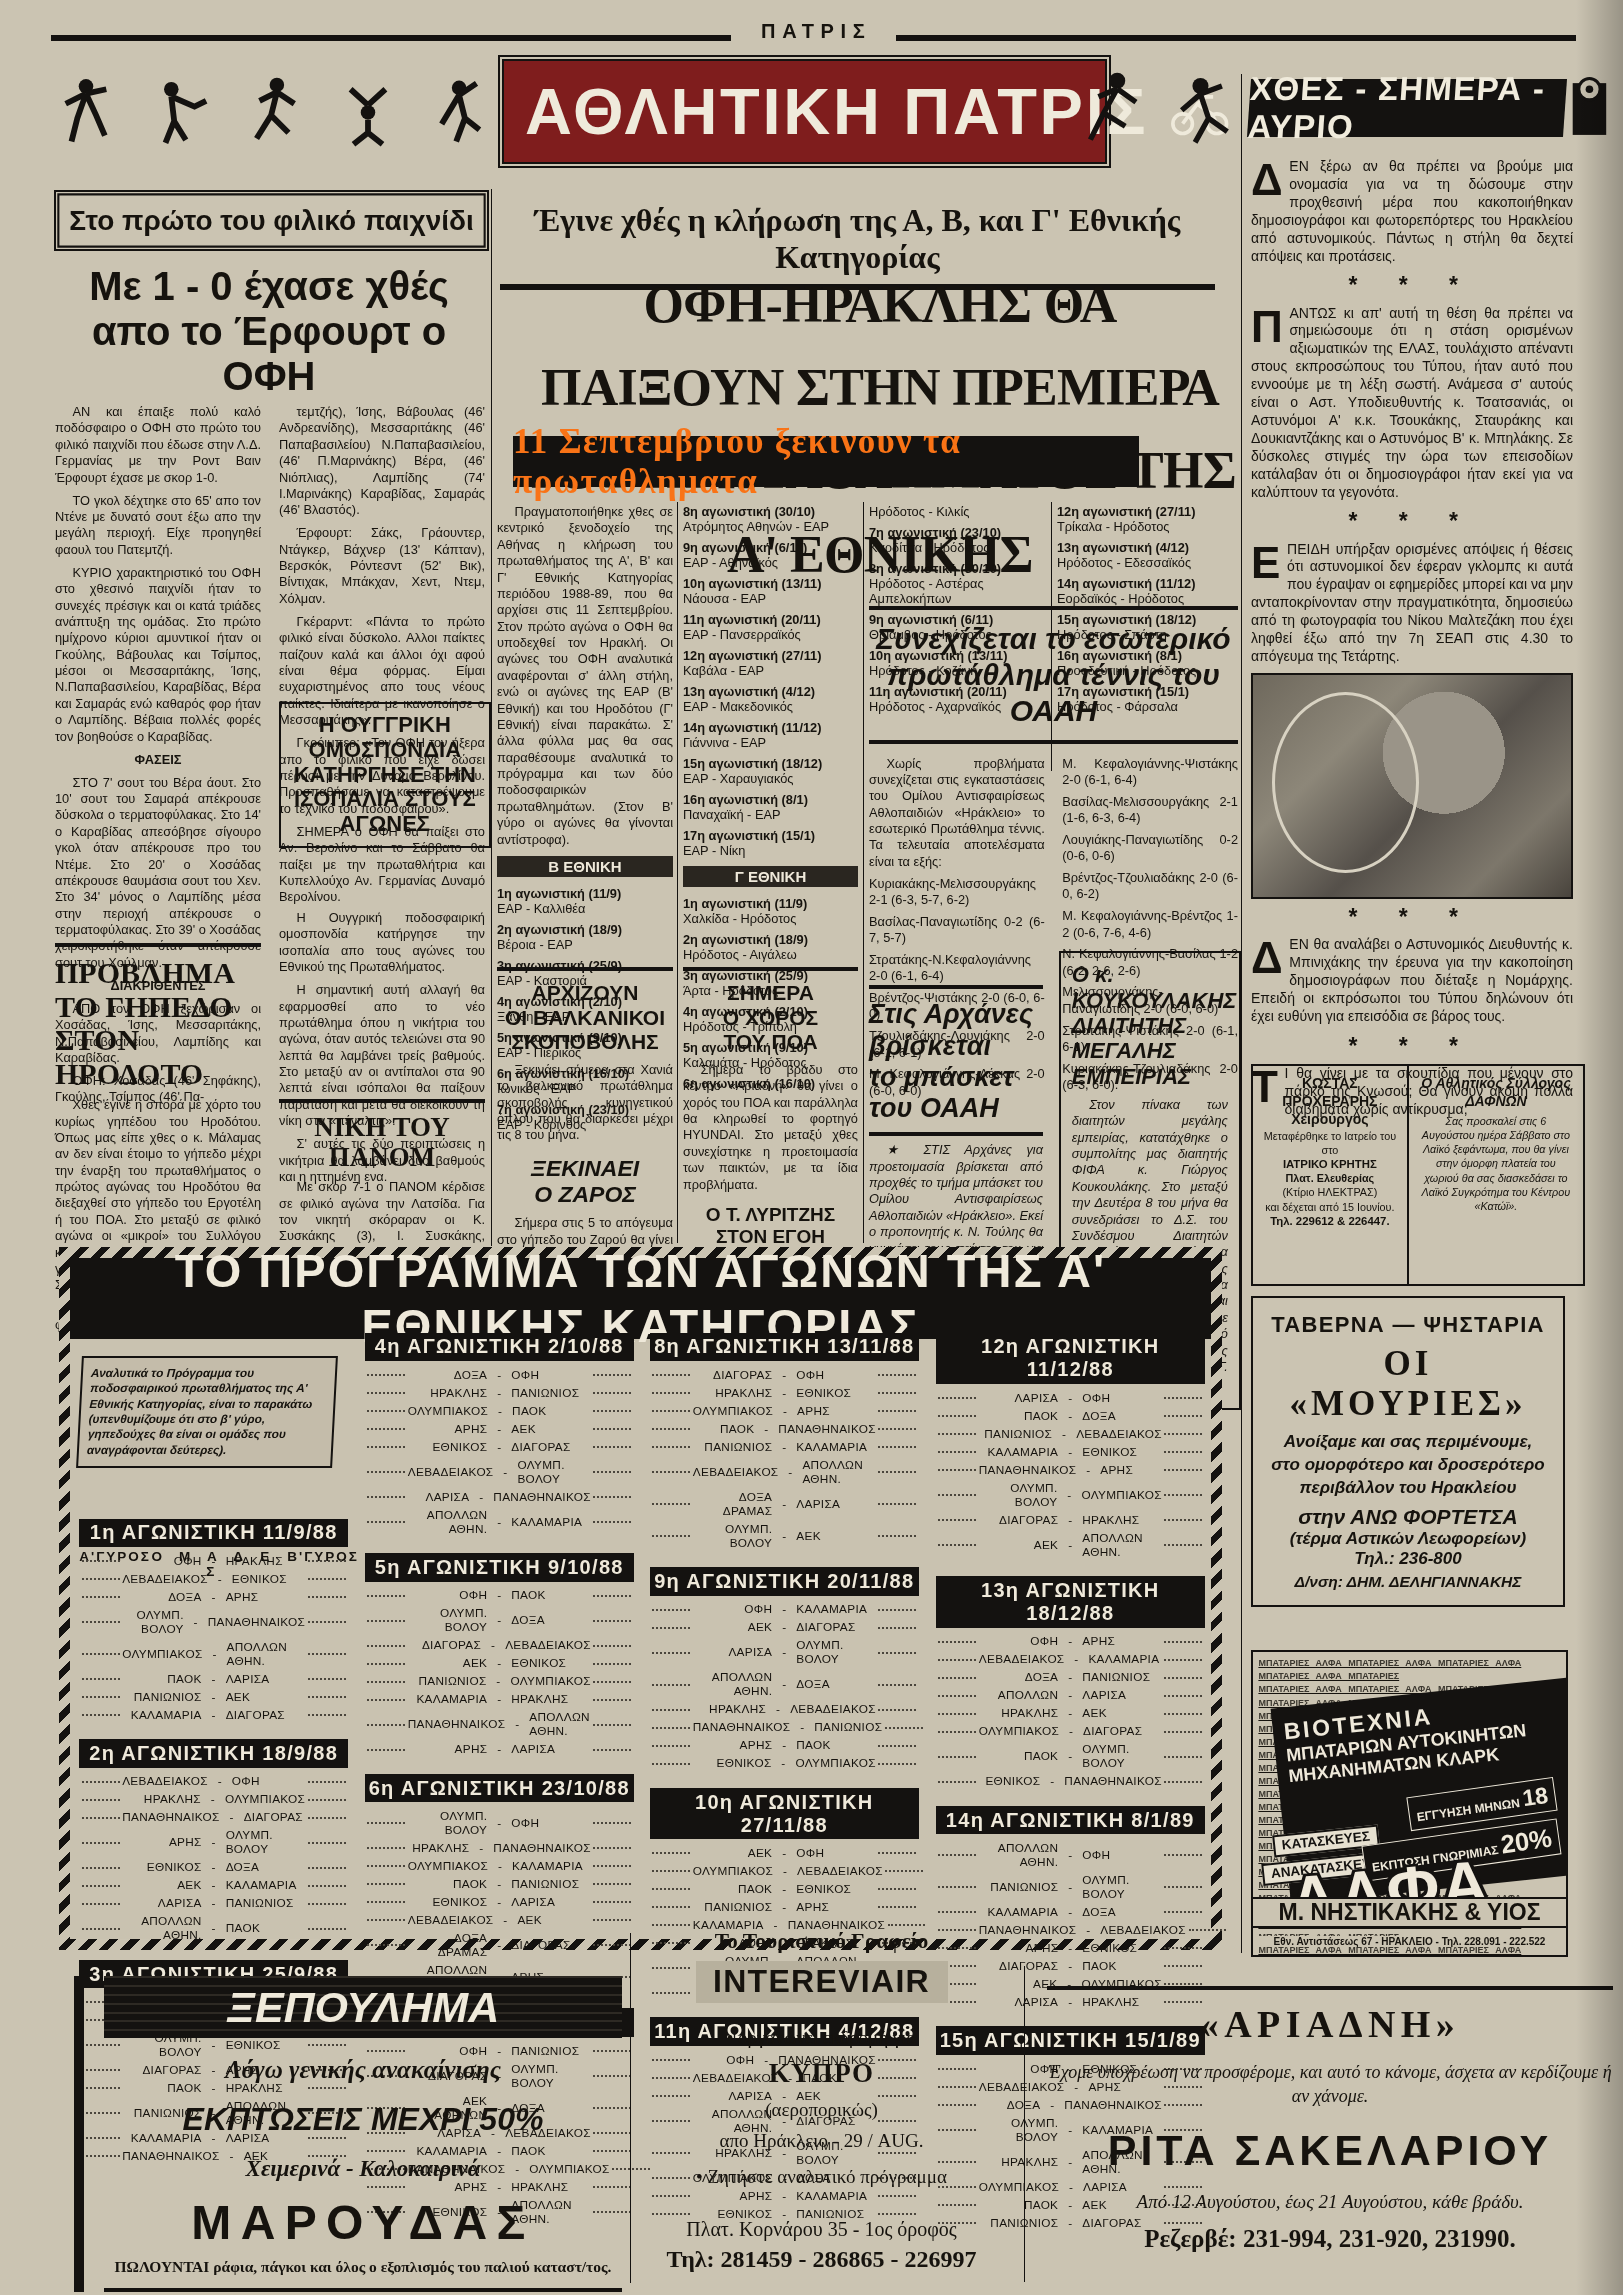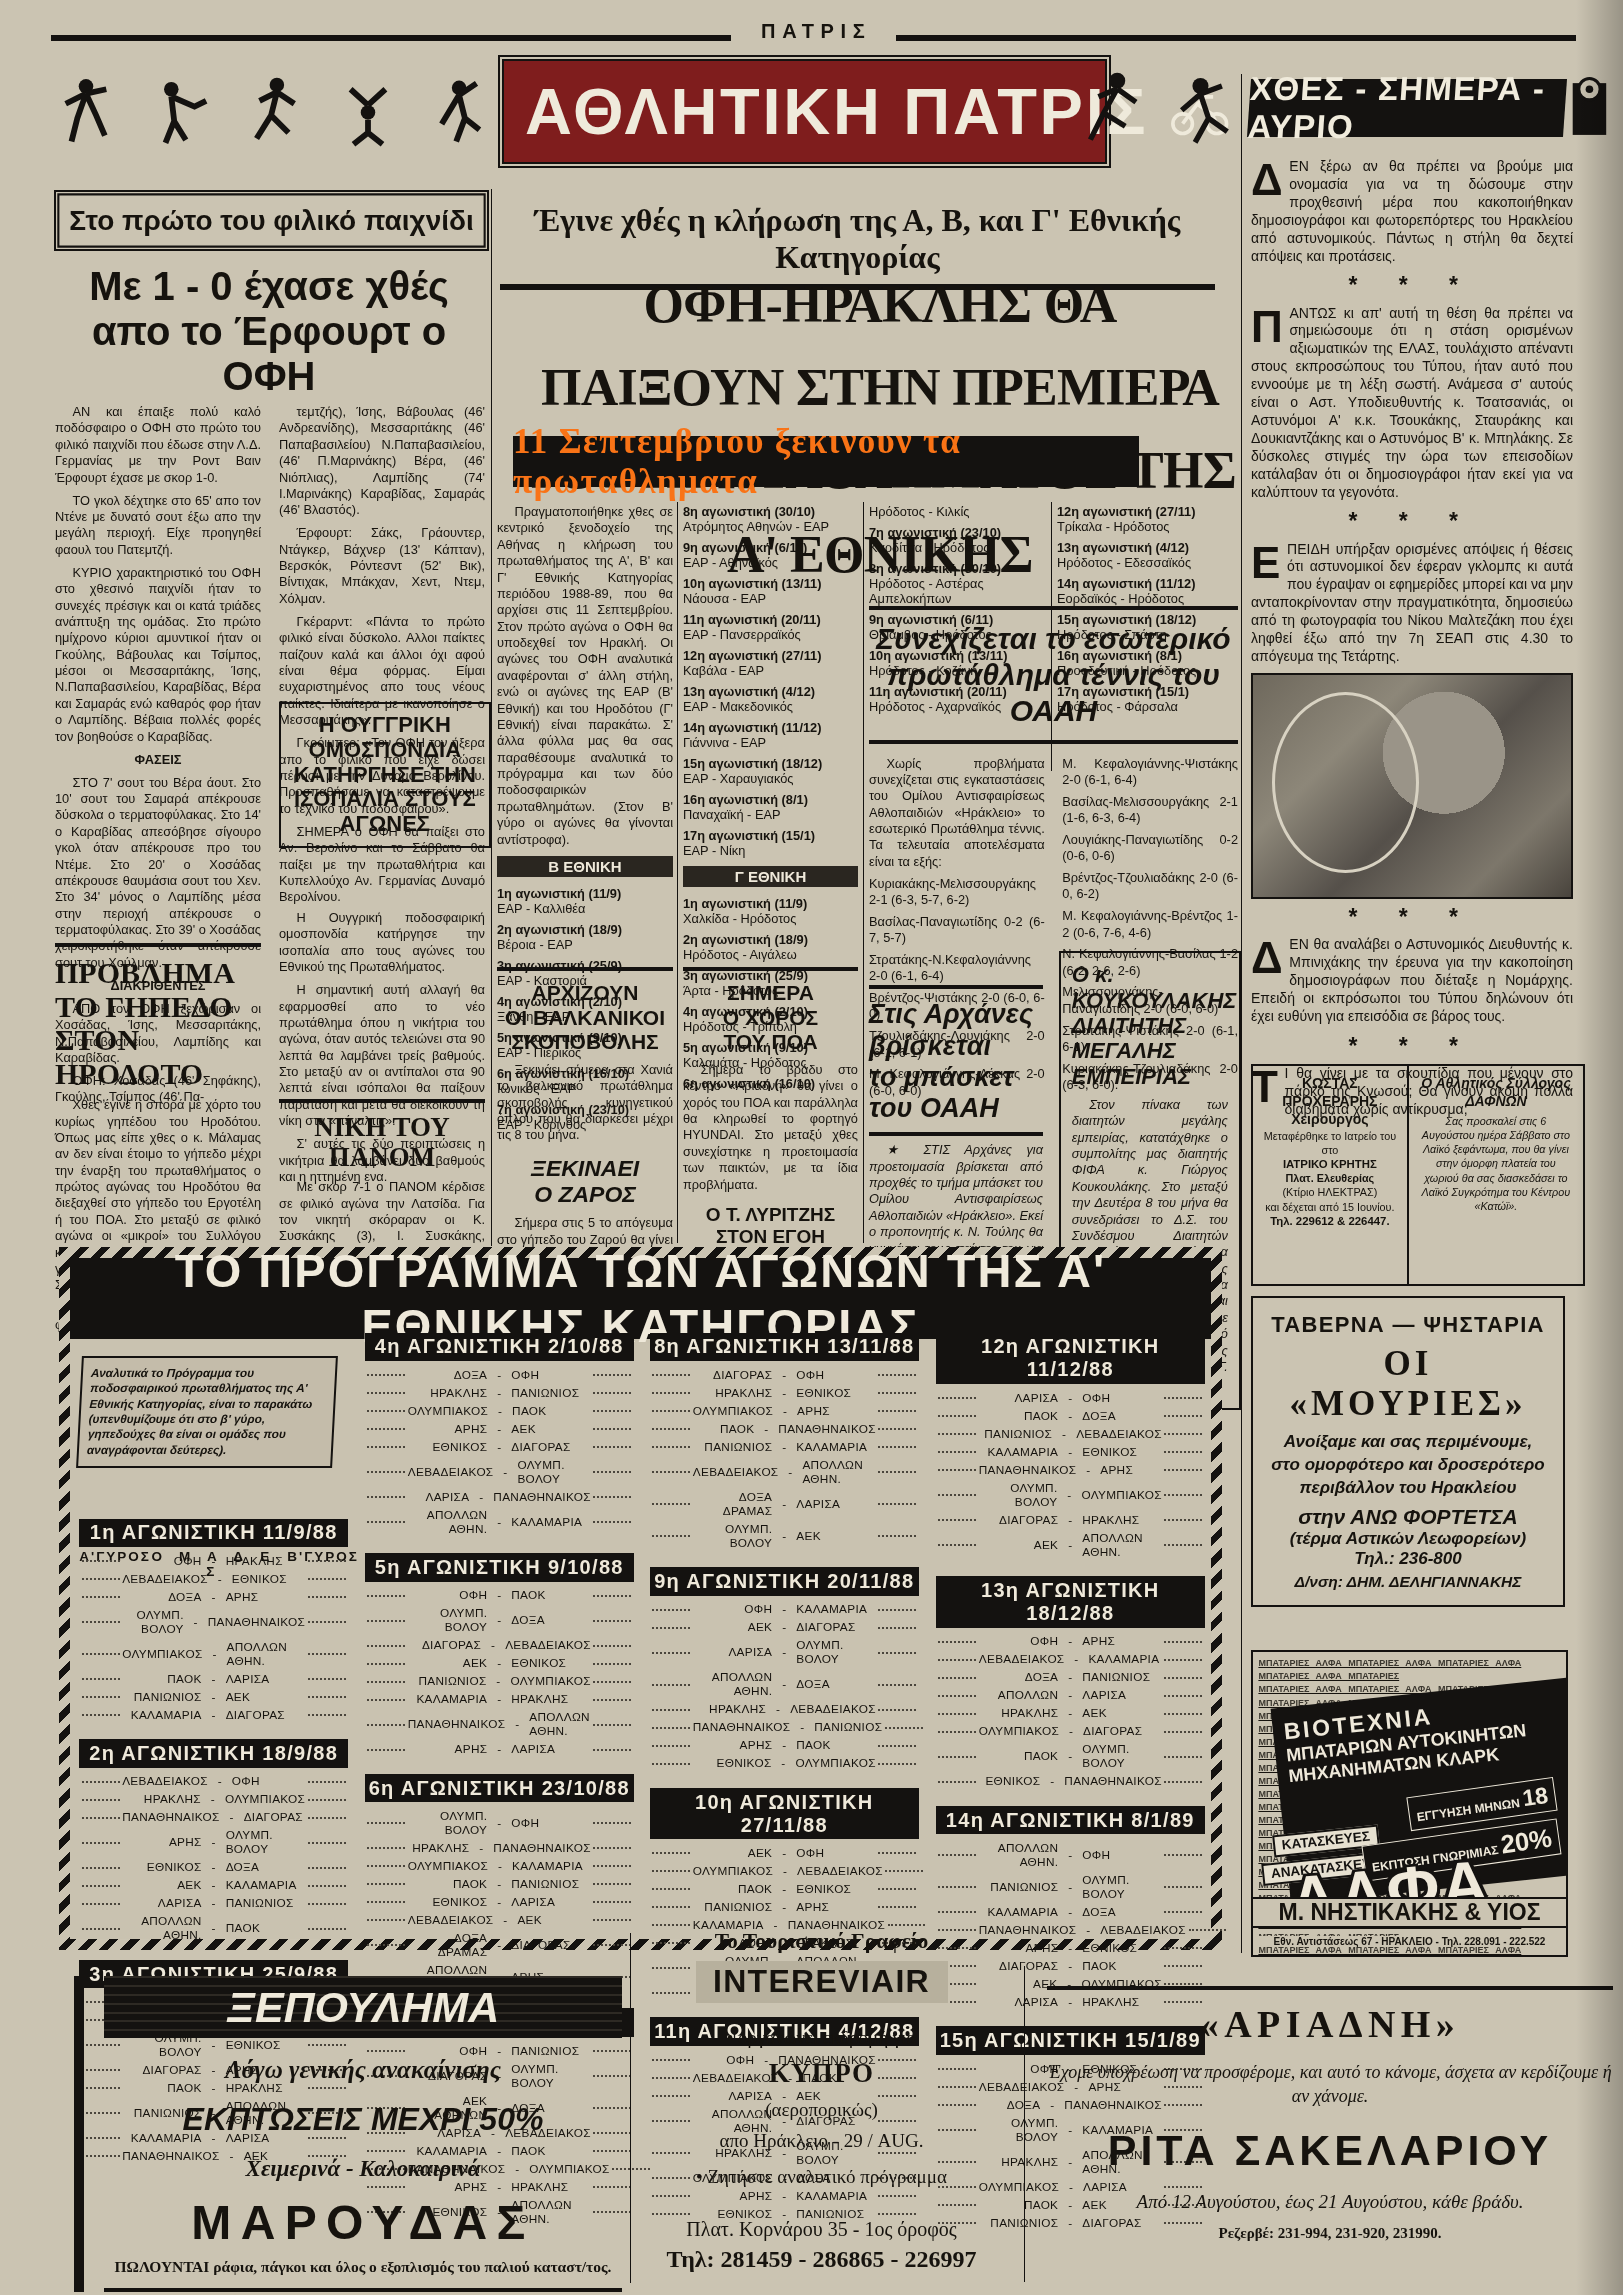--- a/index.html
+++ b/index.html
@@ -1577,17 +1577,17 @@
   </div>
 
   <div class="abs vline" style="left:1024px;top:1966px;height:316px;"></div>
 
   <div class="abs center-lines" style="left:1047px;top:1986px;width:566px;">
     <div style="height:4px;background:#141210;"></div>
     <div class="serif" style="font-weight:bold;font-size:38px;letter-spacing:5.4px;margin-top:12px;">«ΑΡΙΑΔΝΗ»</div>
     <div class="serif italic" style="font-size:18px;margin-top:13.5px;line-height:1.35;">Έχομε υποχρέωση να προσφέρομε, και αυτό το κάνομε, άσχετα αν κερδίζουμε ή αν χάνομε.</div>
     <div style="font-weight:900;font-size:43px;letter-spacing:4px;margin-top:17.5px;">ΡΙΤΑ ΣΑΚΕΛΑΡΙΟΥ</div>
     <div class="serif italic" style="font-size:19px;margin-top:16px;">Από 12 Αυγούστου, έως 21 Αυγούστου, κάθε βράδυ.</div>
-    <div class="serif" style="font-weight:bold;font-size:15px;margin-top:12px;">Ρεζερβέ: 231-994, 231-920, 231990.</div>
+    <div class="serif" style="font-weight:bold;font-size:25px;margin-top:12px;">Ρεζερβέ: 231-994, 231-920, 231990.</div>
   </div>
 
 </div>
 
 
 </body></html>

